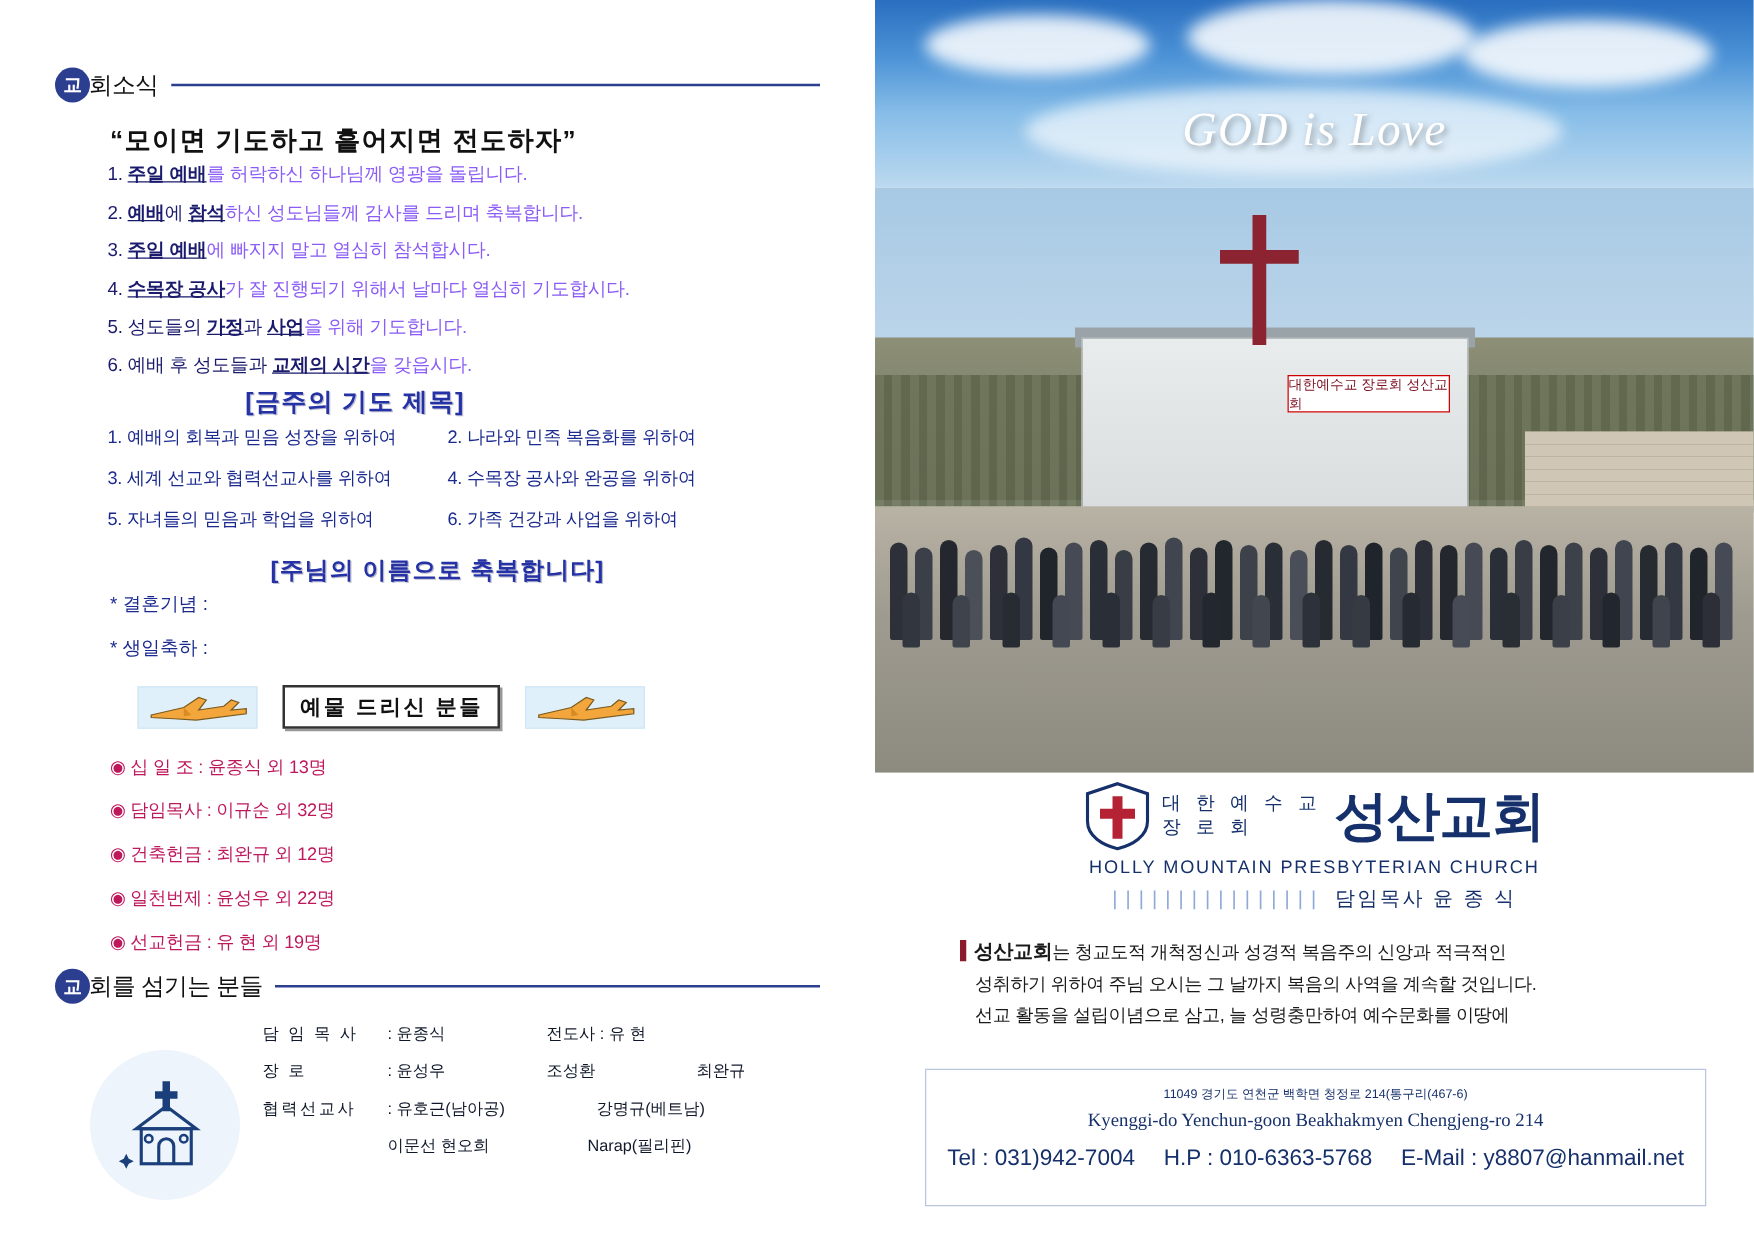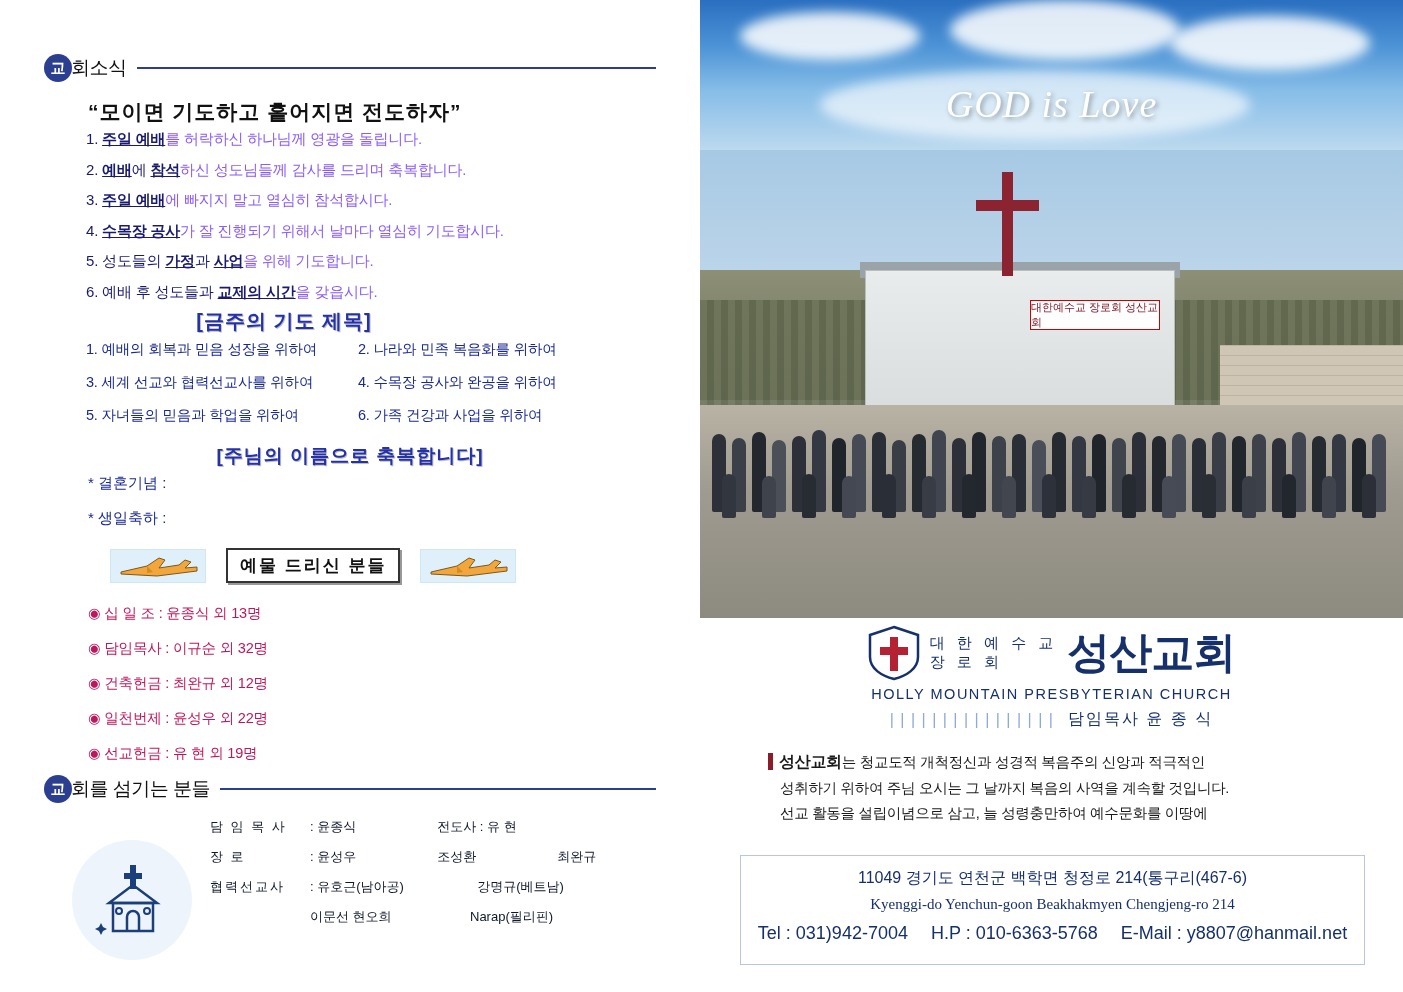--- a/index.html
+++ b/index.html
@@ -184,21 +184,21 @@
   .statement { position: absolute; left: 68px; top: 748px; width: 580px; }
   .st-bar { display: inline-block; width: 5px; height: 17px; background: #8b1a2b;
     vertical-align: -3px; margin-right: 6px; }
   .st-line { font-size: 14.5px; color: #1a1a1a; line-height: 1.75; letter-spacing: -0.3px; }
   .st-strong { font-weight: bold; font-size: 16px; }
 
   .addr-box {
     position: absolute; left: 40px; top: 855px; width: 625px; height: 110px;
     border: 1px solid #b9c6de; text-align: center; padding-top: 12px;
   }
-  .addr-kr { font-size: 16px; color: #16306b; letter-spacing: 0px; margin-bottom: 7px; }
+  .addr-kr { font-size: 10px; color: #16306b; letter-spacing: 0px; margin-bottom: 7px; }
   .addr-en { font-size: 15px; color: #16306b; letter-spacing: 0px; margin-bottom: 10px;
     font-family: "Liberation Serif", serif; }
   .addr-tel { font-size: 18px; color: #16306b; letter-spacing: 0px; }
   .addr-tel span { margin: 0 9px; }
 </style>
 </head>
 <body>
 
 <div class="page">
 

